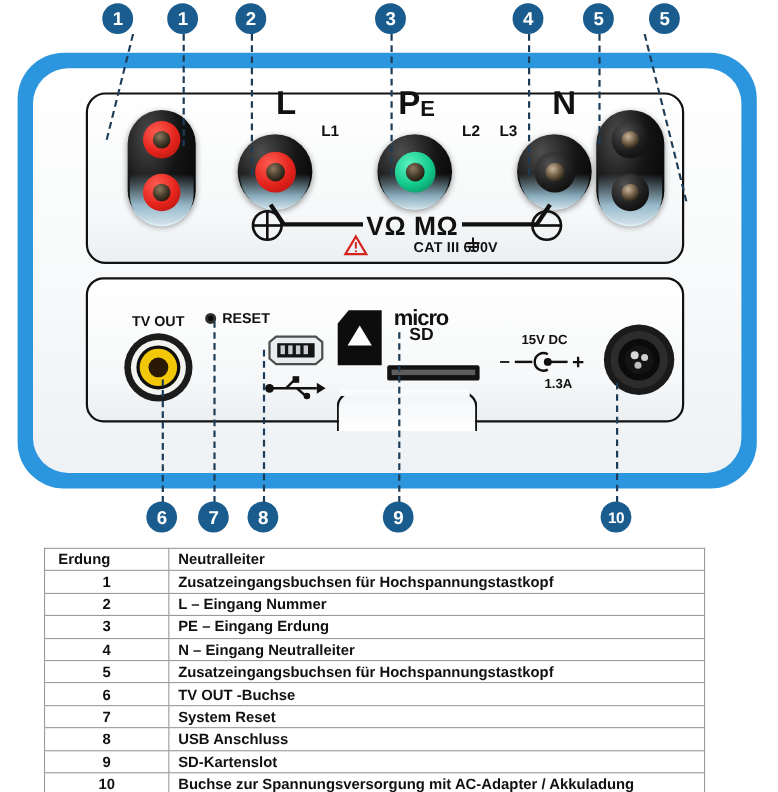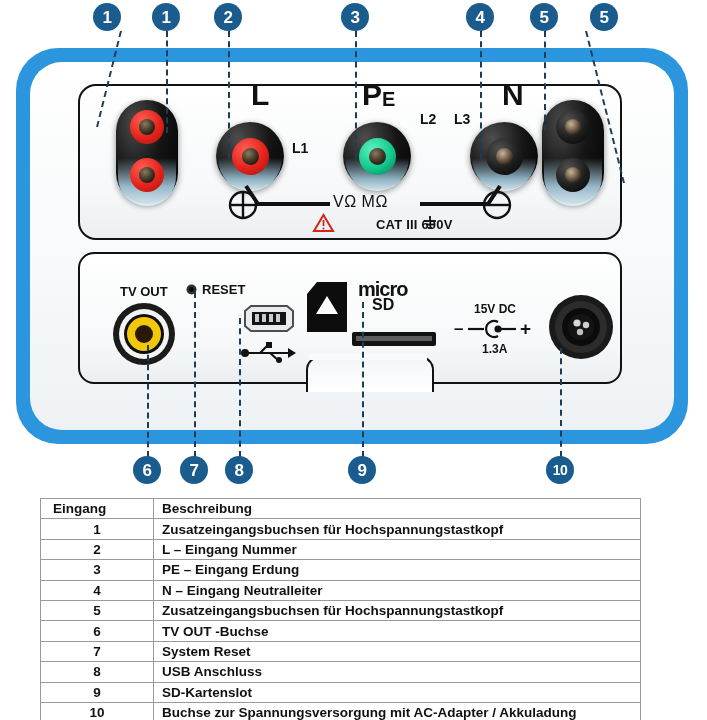--- a/index.html
+++ b/index.html
@@ -50,21 +50,21 @@
       background:radial-gradient(circle at 38% 32%,#8d7a5e 0%,#4a3f2f 42%,#171208 85%);}
   .ring.red{background:radial-gradient(circle at 36% 30%,#ff5d52 0%,#e4231c 55%,#a9120d 100%);}
   .ring.green{background:radial-gradient(circle at 36% 30%,#5bf2c0 0%,#12c98c 55%,#0a7a55 100%);}
   .ring.dark{background:radial-gradient(circle at 36% 30%,#515151 0%,#1d1d1d 55%,#050505 100%);}
   .ring.dark .bore{background:radial-gradient(circle at 38% 32%,#c9b59a 0%,#6d5b44 45%,#140f07 88%);}
 
   
   .lbl{position:absolute;font-weight:bold;line-height:1;}
   .big{font-size:30px;}
   .sub{font-size:14px;font-weight:bold;}
-  .vohm{position:absolute;font-size:16px;font-weight:normal;letter-spacing:.5px;}
+  .vohm{position:absolute;font-size:24px;font-weight:bold;letter-spacing:.5px;}
   .cat{position:absolute;font-size:13px;font-weight:bold;letter-spacing:.2px;margin-left:40px;}
   .smallcap{position:absolute;font-size:13px;font-weight:bold;}
   .tiny{position:absolute;font-size:12px;font-weight:bold;}
 
   svg{display:block;overflow:visible;}
 
   
   #tbl{position:absolute;left:40px;top:498px;width:601px;border-collapse:collapse;}
   #tbl td,#tbl th{border:1px solid #9a9a9a;height:19.4px;padding:0 0 0 8px;
       font-size:13.5px;font-weight:bold;color:#111;vertical-align:middle;}
@@ -86,21 +86,21 @@
       </div>
     <div class="ring red" style="left:100px;top:96px;width:34px;height:34px;">
         <div class="bore"></div>
       </div>
 
     <div class="singlehousing" style="left:186px;top:60px;width:68px;height:68px;"></div>
     <div class="ring red" style="left:202px;top:76px;width:37px;height:37px;">
         <div class="bore"></div>
       </div>
     <div class="lbl big" style="left:221px;top:18px;">L</div>
-    <div class="lbl sub" style="left:262px;top:50px;margin-top:29px;">L1</div>
+    <div class="lbl sub" style="left:262px;top:50px;">L1</div>
 
     <div class="singlehousing" style="left:313px;top:60px;width:68px;height:68px;"></div>
     <div class="ring green" style="left:329px;top:76px;width:37px;height:37px;">
         <div class="bore"></div>
       </div>
     <div class="lbl" style="left:332px;top:18px;font-size:30px;">P</div>
     <div class="lbl" style="left:352px;top:27px;font-size:20px;">E</div>
     <div class="lbl sub" style="left:390px;top:50px;">L2</div>
 
     <div class="singlehousing" style="left:440px;top:60px;width:68px;height:68px;"></div>
@@ -203,21 +203,21 @@
 
     <div class="tiny" style="left:444px;top:240px;">15V DC</div>
     <svg style="position:absolute;left:424px;top:258px;width:92px;height:18px">
       <text x="0" y="14" font-family="Liberation Sans, sans-serif" font-size="17" font-weight="bold" fill="#111">–</text>
       <line x1="14" y1="9" x2="30" y2="9" stroke="#111" stroke-width="2.2"></line>
       <path d="M44 2 A8 8 0 1 0 44 16" fill="none" stroke="#111" stroke-width="2.2"></path>
       <circle cx="44" cy="9" r="3.6" fill="#111"></circle>
       <line x1="44" y1="9" x2="62" y2="9" stroke="#111" stroke-width="2.2"></line>
       <text x="66" y="15" font-family="Liberation Sans, sans-serif" font-size="19" font-weight="bold" fill="#111">+</text>
     </svg>
-    <div class="tiny" style="left:452px;top:280px;text-align:center;">1.3A</div>
+    <div class="tiny" style="left:465px;top:280px;text-align:center;">1.3A</div>
     <svg style="position:absolute;left:518px;top:232px;width:66px;height:66px">
       <circle cx="33" cy="33" r="32" fill="#1a1a1a"></circle>
       <circle cx="33" cy="33" r="26" fill="#2c2c2c"></circle>
       <circle cx="33" cy="33" r="19" fill="#0b0b0b"></circle>
       <circle cx="33" cy="33" r="13" fill="#141414"></circle>
       <circle cx="29" cy="29" r="3.6" fill="#d8d8d8"></circle>
       <circle cx="38" cy="31" r="3.2" fill="#cfcfcf"></circle>
       <circle cx="32" cy="38" r="3.2" fill="#bfbfbf"></circle>
     </svg>
 
@@ -247,22 +247,22 @@
     <div class="badge" style="left: 225px; top: 456px;">8</div>
     <div class="lead" style="left: 362px; top: 302px; height: 155px;"></div>
     <div class="badge" style="left: 348px; top: 456px;">9</div>
     <div class="lead" style="left: 560px; top: 348px; height: 109px;"></div>
     <div class="badge ten" style="left: 546px; top: 456px;">10</div>
   </div>
 
 <table id="tbl">
   <thead>
     <tr>
-      <th class="cnum">Eingang</th>
-      <th>Beschreibung</th>
+      <th class="cnum">Erdung</th>
+      <th>Neutralleiter</th>
     </tr>
   </thead>
   <tbody id="tblBody">
       <tr>
         <td class="cnum">1</td>
         <td>Zusatzeingangsbuchsen für Hochspannungstastkopf</td>
       </tr>
       <tr>
         <td class="cnum">2</td>
         <td>L – Eingang Nummer</td>

